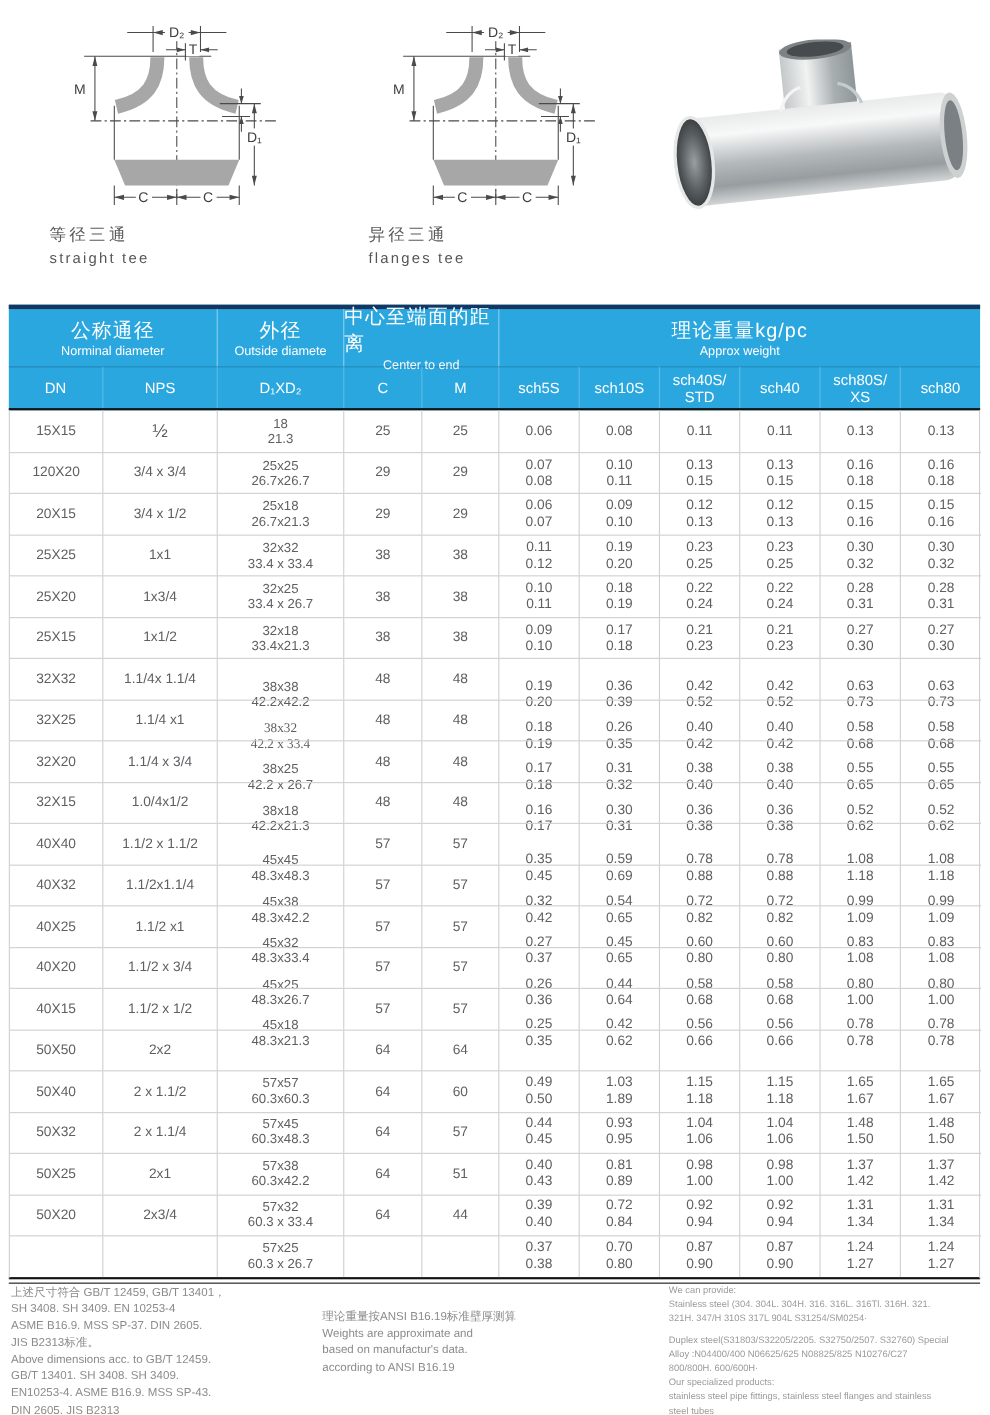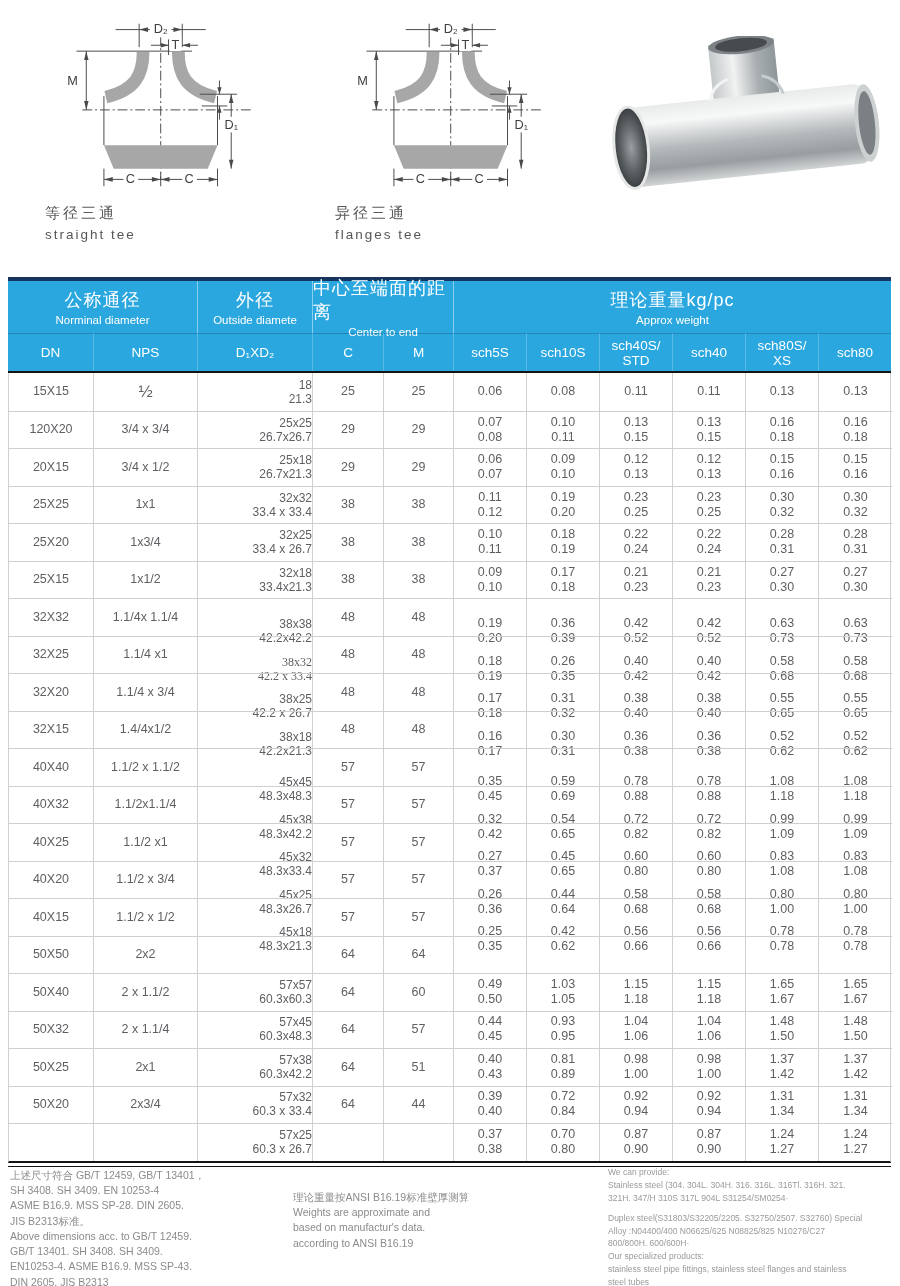--- a/index.html
+++ b/index.html
@@ -27,21 +27,21 @@
       border-left:1px solid rgba(255,255,255,.22);}
   .hl.c0{border-left:none;}
   .tbody{border-left:1px solid #cfcfcf;border-right:1px solid #cfcfcf;
          border-bottom:2px solid #141414;grid-auto-rows:37.5px;}
   .cell{position:relative;border-right:1px solid #cfcfcf;border-top:1px solid #cfcfcf;}
   .cell.lastcol{border-right:none;} .cell.r0{border-top:none;}
   .ci{height:100%;display:flex;flex-direction:column;justify-content:center;align-items:center;
       text-align:center;font-size:12.5px;line-height:15px;color:#5d5f62;}
   .cell.s1 .ci{transform:translateY(38%);} .cell.s2 .ci{transform:translateY(60%);}
   .cell.s3 .ci{transform:translateY(100%);}
-  .ci.d12{font-size:12px;line-height:14px;align-items:flex-end;}
+  .ci.d12{font-size:12px;line-height:14px;}
   .ci.npsbig{font-size:17px;}
   .endrule{height:1px;background:#141414;margin-top:3px;}
   
   .foot{position:absolute;font-size:10.5px;line-height:1.45;color:#8b8b8b;}
   #foot-left{left:10px;top:1168px;width:280px;}
   #foot-mid{left:293px;top:1190px;width:300px;}
   #foot-right{left:608px;top:1166px;width:285px;font-size:8.5px;line-height:1.5;color:#9a9a9a;}
   .fl{min-height:0.9em;}
   
   .dimtext{font-size:13px;fill:#3f3f3f;}
@@ -753,21 +753,21 @@
             <div>0.65</div>
           </div>
         </div>
         <div class="cell" style="grid-area: 10 / 1;">
           <div class="ci">
             <div>32X15</div>
           </div>
         </div>
         <div class="cell" style="grid-area: 10 / 2;">
           <div class="ci">
-            <div>1.4/4x1/2</div>
+            <div>1.0/4x1/2</div>
           </div>
         </div>
         <div class="cell s1" style="grid-area: 10 / 3;">
           <div class="ci d12">
             <div>38x18</div>
             <div>42.2x21.3</div>
           </div>
         </div>
         <div class="cell" style="grid-area: 10 / 4;">
           <div class="ci">
@@ -1153,21 +1153,21 @@
         </div>
         <div class="cell s3" style="grid-area: 16 / 6;">
           <div class="ci">
             <div>0.49</div>
             <div>0.50</div>
           </div>
         </div>
         <div class="cell s3" style="grid-area: 16 / 7;">
           <div class="ci">
             <div>1.03</div>
-            <div>1.05</div>
+            <div>1.89</div>
           </div>
         </div>
         <div class="cell s3" style="grid-area: 16 / 8;">
           <div class="ci">
             <div>1.15</div>
             <div>1.18</div>
           </div>
         </div>
         <div class="cell s3" style="grid-area: 16 / 9;">
           <div class="ci">
@@ -1468,21 +1468,21 @@
         <div class="cell lastcol" style="grid-area: 21 / 11;">
           <div class="ci"></div>
         </div>
       </div>
     <div class="endrule"></div>
   </div>
 
   <div class="foot" id="foot-left">
       <div class="fl">上述尺寸符合 GB/T 12459, GB/T 13401，</div>
       <div class="fl">SH 3408. SH 3409. EN 10253-4</div>
-      <div class="fl">ASME B16.9. MSS SP-28. DIN 2605.</div>
+      <div class="fl">ASME B16.9. MSS SP-37. DIN 2605.</div>
       <div class="fl">JIS B2313标准。</div>
       <div class="fl">Above dimensions acc. to GB/T 12459.</div>
       <div class="fl">GB/T 13401. SH 3408. SH 3409.</div>
       <div class="fl">EN10253-4. ASME B16.9. MSS SP-43.</div>
       <div class="fl">DIN 2605. JIS B2313</div>
     </div>
   <div class="foot" id="foot-mid">
       <div class="fl">理论重量按ANSI B16.19标准壁厚测算</div>
       <div class="fl">Weights are approximate and</div>
       <div class="fl">based on manufactur's data.</div>

